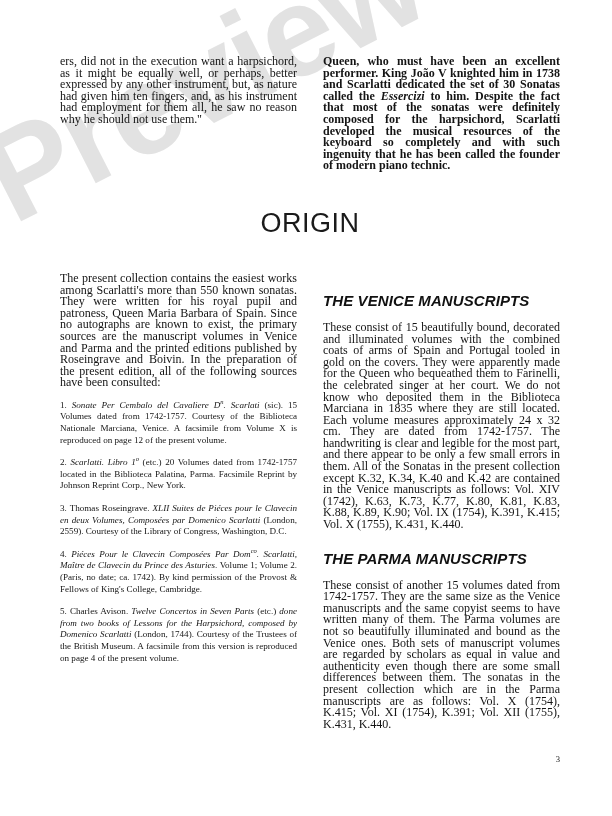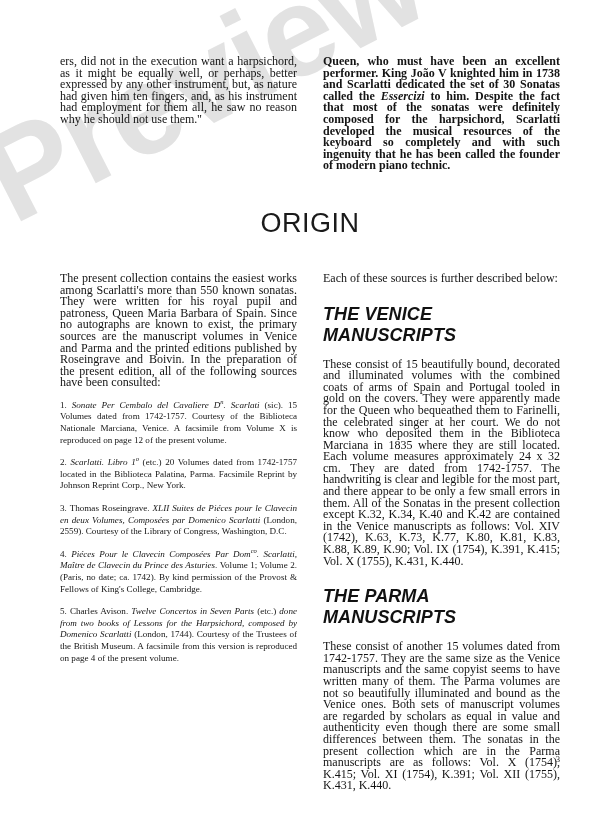--- a/index.html
+++ b/index.html
@@ -80,21 +80,21 @@
     letter-spacing: 0.5px;
     color: #1a1a1a;
     margin: 36px 0 34px 0;
   }
 
   
   .section-head {
     font-family: "Liberation Sans", "DejaVu Sans", sans-serif;
     font-weight: bold;
     font-style: italic;
-    font-size: 18px;
+    font-size: 15px;
     letter-spacing: 0.1px;
     color: #111;
     margin: 19px 0 13px 0;
   }
 
   
   .src-list {
     margin: 0;
     padding: 0;
     list-style: none;
@@ -176,21 +176,20 @@
 
           <li>
             <span>5.</span>
             <span>Charles Avison. </span><i>Twelve Concertos in Seven Parts</i><span> (etc.) </span><i>done from two books of Lessons for the Harpsichord, composed by Domenico Scarlatti</i><span> (London, 1744). Courtesy of the Trustees of the British Museum. A facsimile from this version is reproduced on page 4 of the present volume.</span>
           </li>
 
         </ol>
       </div>
 
       <div class="col">
-        <p>Each of these sources is further described below:</p>
 
         <div class="section-head">THE VENICE MANUSCRIPTS</div>
         <p>These consist of 15 beautifully bound, decorated and illuminated volumes with the combined coats of arms of Spain and Portugal tooled in gold on the covers. They were apparently made for the Queen who bequeathed them to Farinelli, the celebrated singer at her court. We do not know who deposited them in the Biblioteca Marciana in 1835 where they are still located. Each volume measures approximately 24 x 32 cm. They are dated from 1742-1757. The handwriting is clear and legible for the most part, and there appear to be only a few small errors in them. All of the Sonatas in the present collection except K.32, K.34, K.40 and K.42 are contained in the Venice manuscripts as follows: Vol. XIV (1742), K.63, K.73, K.77, K.80, K.81, K.83, K.88, K.89, K.90; Vol. IX (1754), K.391, K.415; Vol. X (1755), K.431, K.440.</p>
 
         <div class="section-head">THE PARMA MANUSCRIPTS</div>
         <p>These consist of another 15 volumes dated from 1742-1757. They are the same size as the Venice manuscripts and the same copyist seems to have written many of them. The Parma volumes are not so beautifully illuminated and bound as the Venice ones. Both sets of manuscript volumes are regarded by scholars as equal in value and authenticity even though there are some small differences between them. The sonatas in the present collection which are in the Parma manuscripts are as follows: Vol. X (1754), K.415; Vol. XI (1754), K.391; Vol. XII (1755), K.431, K.440.</p>
       </div>
 
     </div>
 

